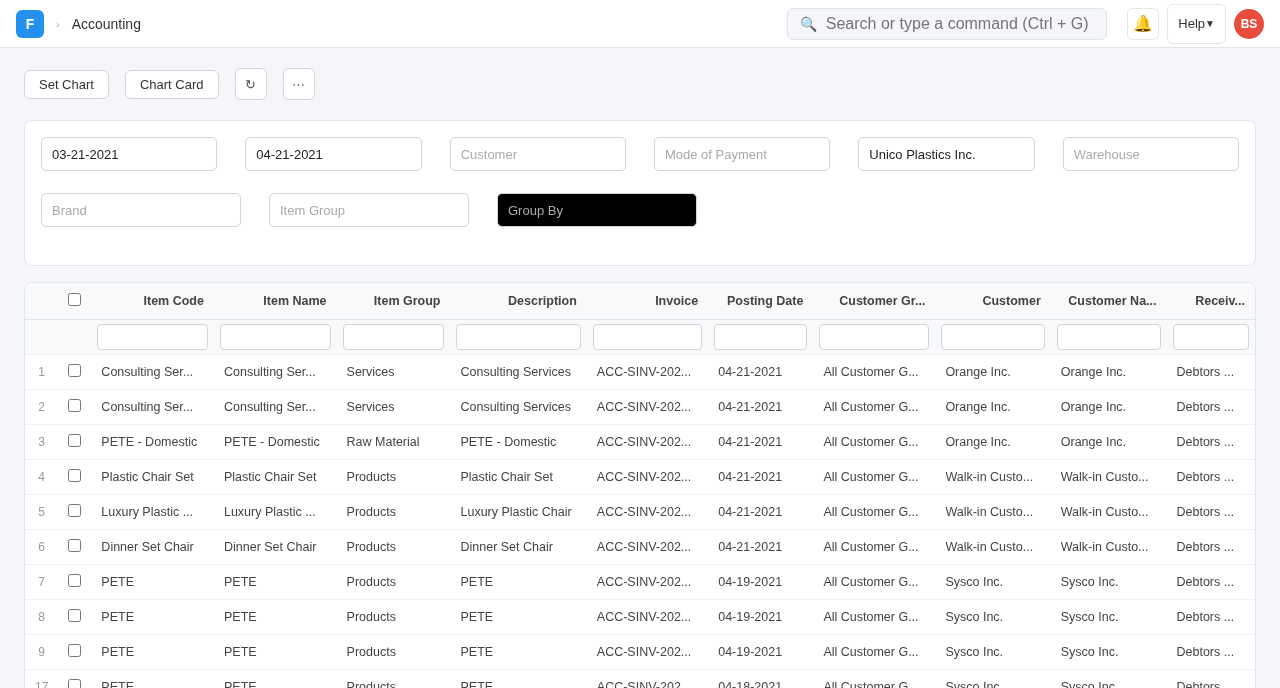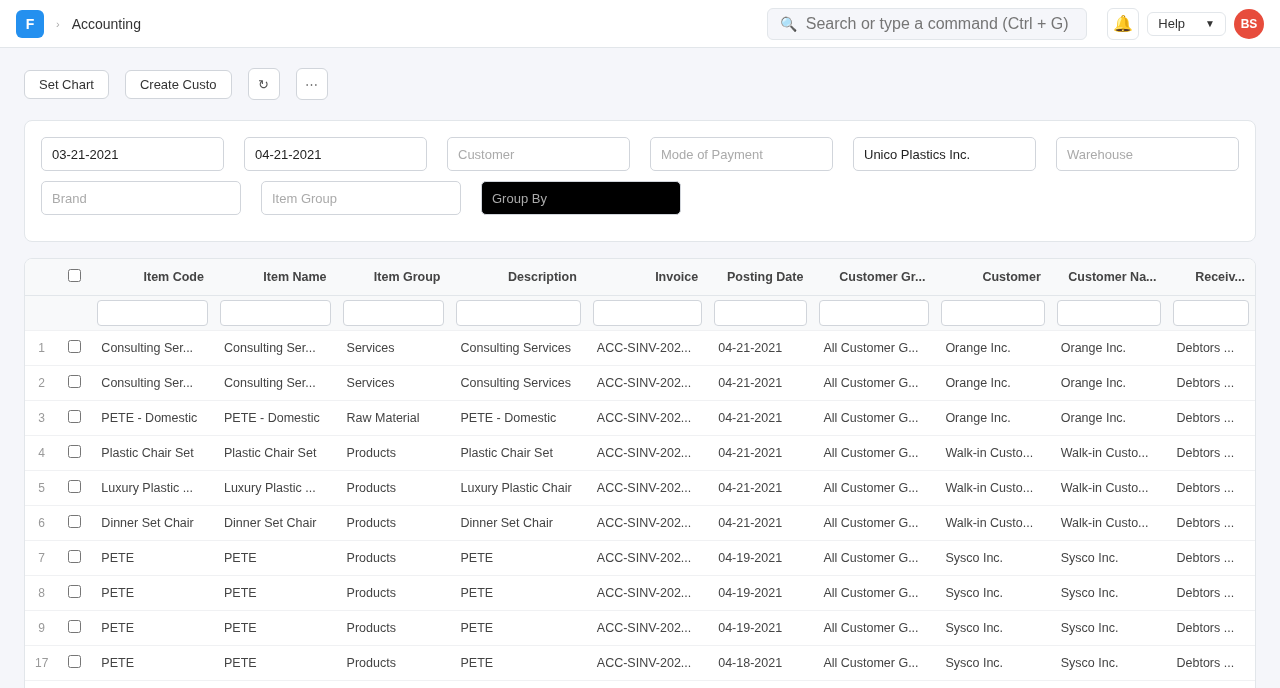--- a/index.html
+++ b/index.html
@@ -28,22 +28,22 @@
       font-size: 16px; color: #555; width: 100%;
     }
     .topnav-icons { display: flex; align-items: center; gap: 8px; margin-left: 8px; }
     .icon-btn {
       width: 32px; height: 32px; border-radius: 6px;
       display: flex; align-items: center; justify-content: center;
       cursor: pointer; color: #555; font-size: 16px;
       border: 1px solid #e2e6ea; background: #fff;
     }
     .help-btn {
-      display: flex; align-items: center; gap: 20px; padding: 0 10px;
-      height: 24px; border: 1px solid #e2e6ea; border-radius: 6px;
+      display: flex; align-items: center; gap: 0; padding: 0 10px;
+      height: 40px; border: 1px solid #e2e6ea; border-radius: 6px;
       background: #fff; cursor: pointer; font-size: 13px; color: #333;
     }
     .avatar {
       width: 30px; height: 30px; border-radius: 50%;
       background: #e74c3c; color: #fff; display: flex;
       align-items: center; justify-content: center;
       font-size: 12px; font-weight: 600; cursor: pointer;
     }
 
     
@@ -65,21 +65,21 @@
       width: 32px; height: 32px; border: 1px solid #d1d5db;
       background: #fff; border-radius: 6px; display: flex;
       align-items: center; justify-content: center; cursor: pointer; color: #555;
     }
 
     
     .filters-card {
       background: #fff; border: 1px solid #e2e6ea; border-radius: 8px;
       padding: 16px; margin-bottom: 16px;
     }
-    .filters-row { display: flex; gap: 20px; margin-bottom: 10px; flex-wrap: wrap; }
+    .filters-row { display: flex; gap: 28px; margin-bottom: 22px; flex-wrap: wrap; }
     .filter-input {
       flex: 1; min-width: 140px; height: 34px;
       border: 1px solid #d1d5db; border-radius: 5px;
       padding: 0 10px; font-size: 13px; color: #333; background: #fff;
       outline: none;
     }
     .filter-input::placeholder { color: #aaa; }
     .filter-input.filled { color: #222; }
     .filter-select {
       flex: 1; min-width: 140px; height: 34px;
@@ -140,21 +140,21 @@
       <span>BS</span>
     </div>
   </div>
 </nav>
 
 <div class="main">
 
   <div class="page-header">
     <div class="header-actions">
       <button class="btn">Set Chart</button>
-      <button class="btn">Create Custo</button>
+      <button class="btn">Chart Card</button>
       <div class="icon-action-btn">↻</div>
       <div class="icon-action-btn">⋯</div>
     </div>
   </div>
 
   <div class="filters-card">
     <div class="filters-row">
       <input class="filter-input filled" type="text" value="03-21-2021" style="">
       <input class="filter-input filled" type="text" value="04-21-2021" style="">
       <input class="filter-input" type="text" placeholder="Customer" style="">

